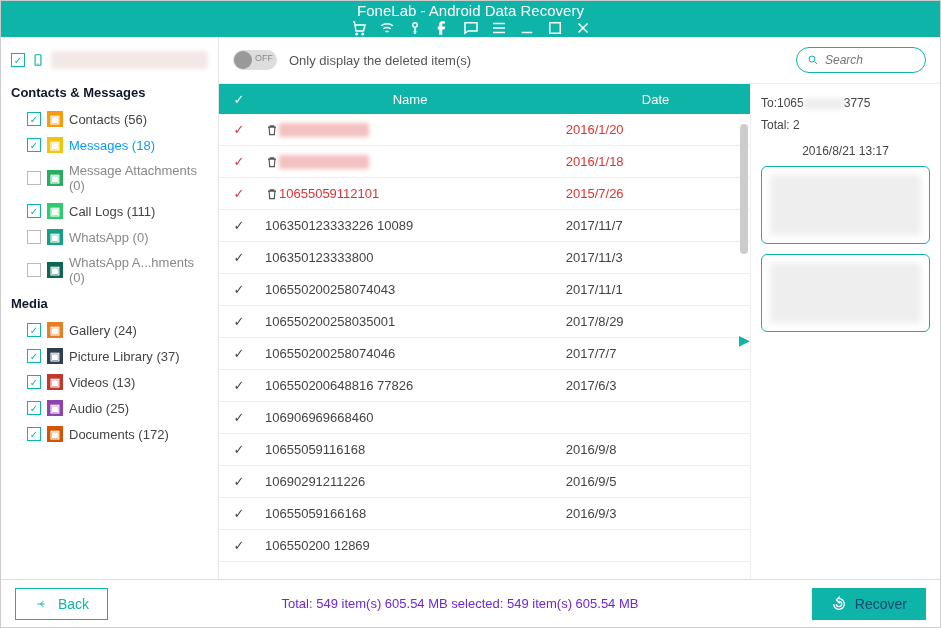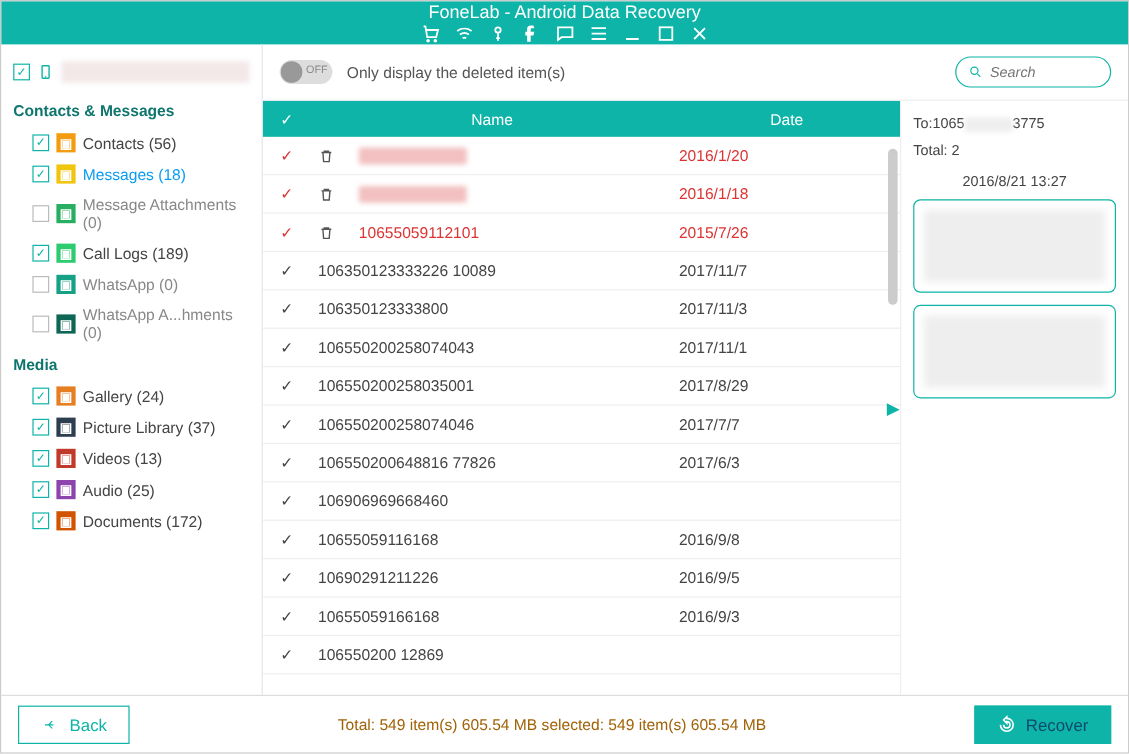--- a/index.html
+++ b/index.html
@@ -9,21 +9,21 @@
 .titlebar .home-icon { width: 24px; height: 24px; margin-right: 8px; }
 .titlebar .title { font-size: 15px; flex: 1; }
 .titlebar .win-icons { display: flex; gap: 10px; align-items: center; }
 .titlebar .win-icons span, .titlebar .win-icons svg { width: 18px; height: 18px; color: #fff; cursor: pointer; }
 
 .body { display: flex; height: calc(100% - 36px - 48px); }
 
 .sidebar { width: 218px; padding: 10px 8px; border-right: 1px solid #e5e5e5; overflow: auto; font-size: 13px; }
 .sidebar .device-row { display: flex; align-items: center; gap: 6px; padding: 4px 2px 10px; }
 .sidebar .device-blur { flex:1; height: 18px; background: #f3e8e8; filter: blur(2px); border-radius:2px;}
-.sidebar .section-head { font-weight: bold; color: #0f766e; padding: 6px 2px; }
+.sidebar .section-head { font-weight: bold; color: #0f172a; padding: 6px 2px; }
 .sidebar .item { display: flex; align-items: center; gap: 6px; padding: 5px 2px 5px 18px; cursor: pointer; color: #444; }
 .sidebar .item.active { color: #0a9cf0; }
 .sidebar .item.disabled { color: #888; }
 .sidebar .chk { width: 14px; height: 14px; border: 1px solid #0db4a7; display:inline-flex; align-items:center; justify-content:center; font-size:10px; color:#0db4a7; background:#fff; flex-shrink:0;}
 .sidebar .chk.off { border-color:#bbb; color:transparent;}
 .sidebar .cat-icon { width:16px; height:16px; display:inline-flex; align-items:center; justify-content:center; font-size:11px; color:#fff; font-weight:bold; flex-shrink:0;}
 
 .main { flex: 1; display: flex; flex-direction: column; }
 .toolbar { display:flex; align-items:center; padding: 10px 14px; gap:12px; border-bottom:1px solid #eee;}
 .toggle { width:44px; height:20px; background:#ddd; border-radius:10px; position:relative; cursor:pointer;}
@@ -35,38 +35,38 @@
 
 .table-wrap { flex:1; display:flex; overflow:hidden;}
 .table { flex:1; overflow-y:auto; position:relative;}
 .thead { display:flex; background:#0db4a7; color:#fff; font-size:13px; height:30px; align-items:center;}
 .thead .c1{width:40px; text-align:center;}
 .thead .c2{flex:1.6; text-align:center;}
 .thead .c3{flex:1; text-align:center;}
 .trow{ display:flex; align-items:center; height:32px; border-bottom:1px solid #eee; font-size:13px; color:#444;}
 .trow.deleted{ color:#d33;}
 .trow .c1{width:40px; display:flex; align-items:center; justify-content:center;}
-.trow .c2{flex:1.6; display:flex; align-items:center; gap:20px; padding-left:6px;}
+.trow .c2{flex:1.6; display:flex; align-items:center; gap:0; padding-left:6px;}
 .trow .c3{flex:1; padding-left:6px;}
 .trow .trash{ width:14px; height:14px; color:#555;}
 .trow .blur-name{ width:90px; height:14px; background:#f2c0c0; filter:blur(2px); border-radius:2px;}
 .table .scroll-thumb{ position:absolute; right:2px; top:40px; width:8px; height:130px; background:#ccc; border-radius:4px;}
 
 .preview { width:190px; border-left:1px solid #eee; padding:8px 10px; font-size:12px; color:#444; position:relative;}
 .preview .line{ padding:4px 0;}
 .preview .blur-inline{ display:inline-block; width:40px; height:12px; background:#eee; filter:blur(2px); vertical-align:middle;}
 .preview .msg-date{ text-align:center; margin:8px 0;}
 .preview .bubble{ border:1px solid #0db4a7; border-radius:6px; padding:8px; margin-bottom:10px; position:relative;}
 .preview .bubble .blur-body{ width:100%; height:60px; background:#eee; filter:blur(3px);}
 .preview .expand{ position:absolute; left:-12px; top:50%; color:#0db4a7; font-size:14px; cursor:pointer;}
 
 .footer{ height:48px; border-top:1px solid #ddd; display:flex; align-items:center; padding:0 14px; gap:32px;}
 .btn{ height:32px; padding:0 18px; border:1px solid #0db4a7; color:#0db4a7; background:#fff; font-size:14px; display:flex; align-items:center; gap:8px; cursor:pointer;}
 .btn.primary{ background:#0db4a7; color:#0c4a6e; margin-left:auto;}
-.footer .stats{ flex:1; text-align:center; font-size:13px; color:#a16207;}
+.footer .stats{ flex:1; text-align:center; font-size:13px; color:#6d28d9;}
 
 svg{ display:block;}
 </style>
 </head>
 <body>
 
 <div class="titlebar">
   <svg class="home-icon" viewBox="0 0 24 24" fill="none" stroke="#fff" stroke-width="2">
       <path d="M3 11l9-8 9 8v10a1 1 0 01-1 1h-5v-7h-6v7H4a1 1 0 01-1-1z"></path>
     </svg>
@@ -129,21 +129,21 @@
     <span>Messages (18)</span>
   </div>
         <div class="item disabled">
     <span class="chk off">✓</span>
     <span class="cat-icon" style="background:#27ae60">▣</span>
     <span>Message Attachments (0)</span>
   </div>
         <div class="item">
     <span class="chk">✓</span>
     <span class="cat-icon" style="background:#2ecc71">▣</span>
-    <span>Call Logs (189)</span>
+    <span>Call Logs (111)</span>
   </div>
         <div class="item disabled">
     <span class="chk off">✓</span>
     <span class="cat-icon" style="background:#16a085">▣</span>
     <span>WhatsApp (0)</span>
   </div>
         <div class="item disabled">
     <span class="chk off">✓</span>
     <span class="cat-icon" style="background:#0e6655">▣</span>
     <span>WhatsApp A...hments (0)</span>
@@ -340,21 +340,21 @@
           </div>
         <div class="scroll-thumb"></div>
       </div>
 
       <div class="preview">
         <div class="expand">▶</div>
         <div class="line">
           <span>To:1065</span><span class="blur-inline"></span><span>3775</span>
         </div>
         <div class="line">Total: 2</div>
-        <div class="msg-date">2016/8/21 13:27</div>
+        <div class="msg-date">2016/8/21 13:17</div>
         <div class="bubble">
             <div class="blur-body"></div>
           </div>
         <div class="bubble">
             <div class="blur-body"></div>
           </div>
       </div>
     </div>
   </div>
 </div>

